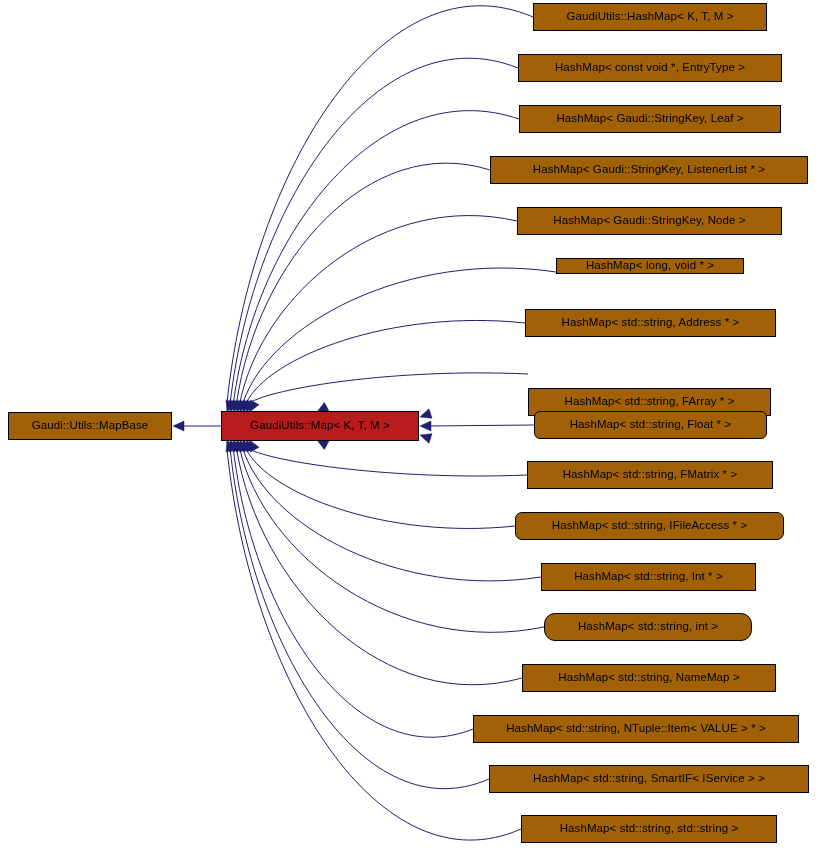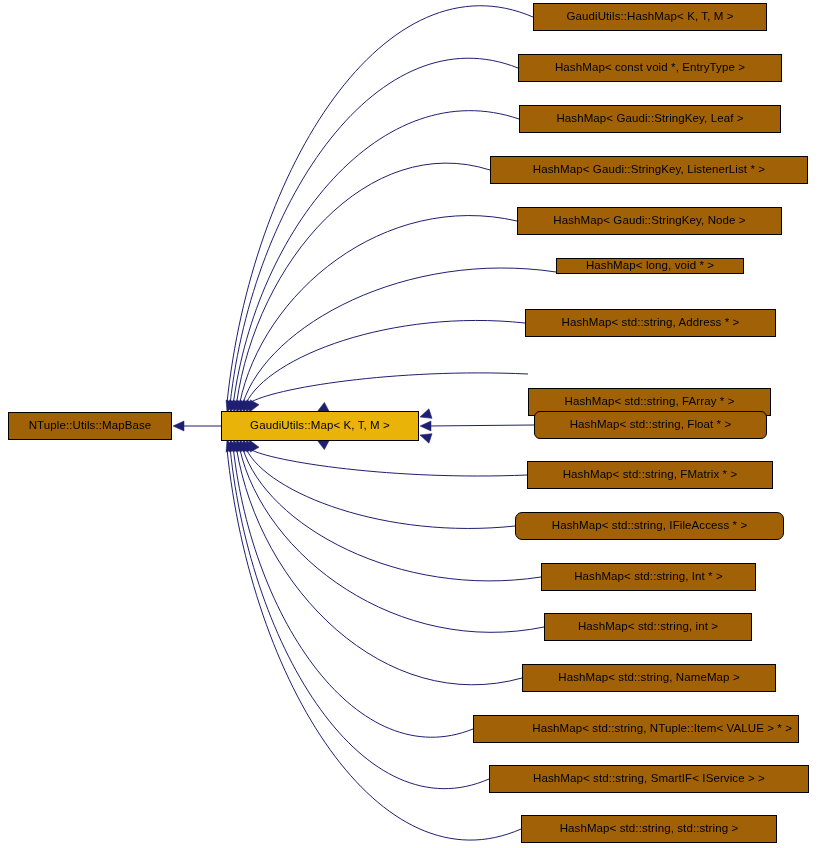--- a/index.html
+++ b/index.html
@@ -32,21 +32,21 @@
     display: flex;
     align-items: center;
     justify-content: center;
     white-space: nowrap;
     font-size: 11.5px;
     line-height: 1;
     color: #000000;
     letter-spacing: 0.1px;
   }
   .gnode.root {
-    background: #eab308;
+    background: #b91c1c;
   }
   .gnode .gnode-label {
     display: block;
     padding: 0 6px;
   }
 </style>
 </head>
 <body>
 
 <div id="diagram">
@@ -86,21 +86,21 @@
       <path d="M 230.2 449 C 250.904 650.1800000000001, 364.776 833.24, 489 779" fill="none" stroke="#1f1f71" stroke-width="1"></path>
       <polygon points="0,0 11,-5 11,5" fill="#1f1f71" stroke="#1f1f71" stroke-width="0.5" transform="translate(230.2,440) rotate(68.8)"></polygon>
       <path d="M 227 449 C 250.52 681.1800000000001, 379.88 891.24, 521 829" fill="none" stroke="#1f1f71" stroke-width="1"></path>
       <polygon points="0,0 11,-5 11,5" fill="#1f1f71" stroke="#1f1f71" stroke-width="0.5" transform="translate(227,440) rotate(70)"></polygon>
       <polygon points="0,0 11,-5 11,5" fill="#1f1f71" stroke="#1f1f71" stroke-width="0.5" transform="translate(420,417) rotate(-18)"></polygon>
       <polygon points="0,0 11,-5 11,5" fill="#1f1f71" stroke="#1f1f71" stroke-width="0.5" transform="translate(420,435) rotate(18)"></polygon>
       <polygon points="0,0 11,-5 11,5" fill="#1f1f71" stroke="#1f1f71" stroke-width="0.5" transform="translate(317,440) rotate(28)"></polygon>
       <polygon points="0,0 11,-5 11,5" fill="#1f1f71" stroke="#1f1f71" stroke-width="0.5" transform="translate(317,412) rotate(-28)"></polygon>
     </svg>
 <div class="gnode" style="left: 8px; top: 412px; width: 164px; height: 28px;">
-      <span class="gnode-label">NTuple::Utils::MapBase</span>
+      <span class="gnode-label">Gaudi::Utils::MapBase</span>
     </div>
     <div class="gnode root" style="left: 221px; top: 411px; width: 198px; height: 30px;">
       <span class="gnode-label">GaudiUtils::Map&lt; K, T, M &gt;</span>
     </div>
     <div class="gnode" style="left: 533px; top: 3px; width: 234px; height: 28px;">
       <span class="gnode-label">GaudiUtils::HashMap&lt; K, T, M &gt;</span>
     </div>
     <div class="gnode" style="left: 518px; top: 54px; width: 264px; height: 28px;">
       <span class="gnode-label">HashMap&lt; const void *, EntryType &gt;</span>
     </div>
@@ -127,27 +127,27 @@
     </div>
     <div class="gnode" style="left: 527px; top: 461px; width: 246px; height: 28px;">
       <span class="gnode-label">HashMap&lt; std::string, FMatrix * &gt;</span>
     </div>
     <div class="gnode" style="left: 515px; top: 512px; width: 269px; height: 28px; border-radius: 7px;">
       <span class="gnode-label">HashMap&lt; std::string, IFileAccess * &gt;</span>
     </div>
     <div class="gnode" style="left: 541px; top: 563px; width: 215px; height: 28px;">
       <span class="gnode-label">HashMap&lt; std::string, Int * &gt;</span>
     </div>
-    <div class="gnode" style="left: 544px; top: 613px; width: 208px; height: 28px;">
+    <div class="gnode" style="left: 544px; top: 613px; width: 208px; height: 28px; border-radius: 11px;">
       <span class="gnode-label">HashMap&lt; std::string, int &gt;</span>
     </div>
     <div class="gnode" style="left: 522px; top: 664px; width: 254px; height: 28px;">
       <span class="gnode-label">HashMap&lt; std::string, NameMap &gt;</span>
     </div>
-    <div class="gnode" style="left: 473px; top: 715px; width: 326px; height: 28px; justify-content: flex-end;">
+    <div class="gnode" style="left: 473px; top: 715px; width: 326px; height: 28px;">
       <span class="gnode-label">HashMap&lt; std::string, NTuple::Item&lt; VALUE &gt; * &gt;</span>
     </div>
     <div class="gnode" style="left: 489px; top: 765px; width: 320px; height: 28px;">
       <span class="gnode-label">HashMap&lt; std::string, SmartIF&lt; IService &gt; &gt;</span>
     </div>
     <div class="gnode" style="left: 521px; top: 815px; width: 256px; height: 28px;">
       <span class="gnode-label">HashMap&lt; std::string, std::string &gt;</span>
     </div>
   </div>
 

